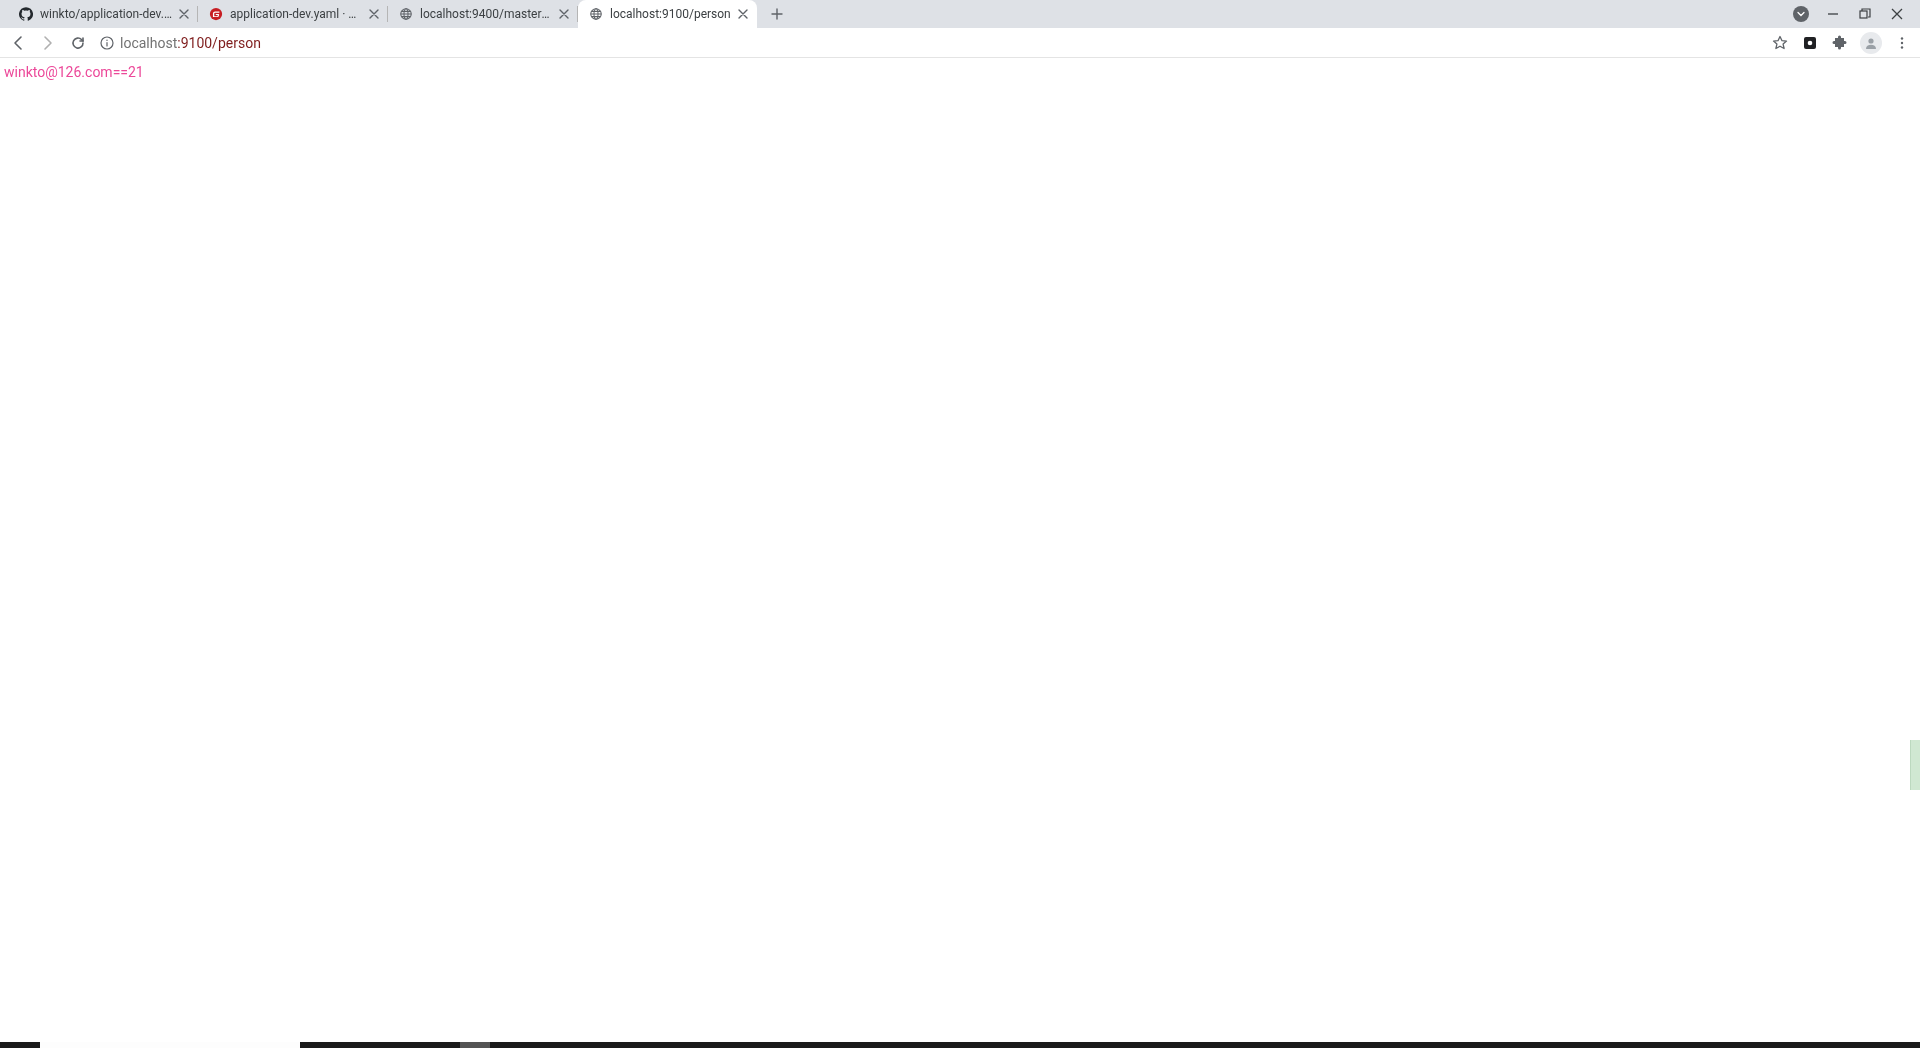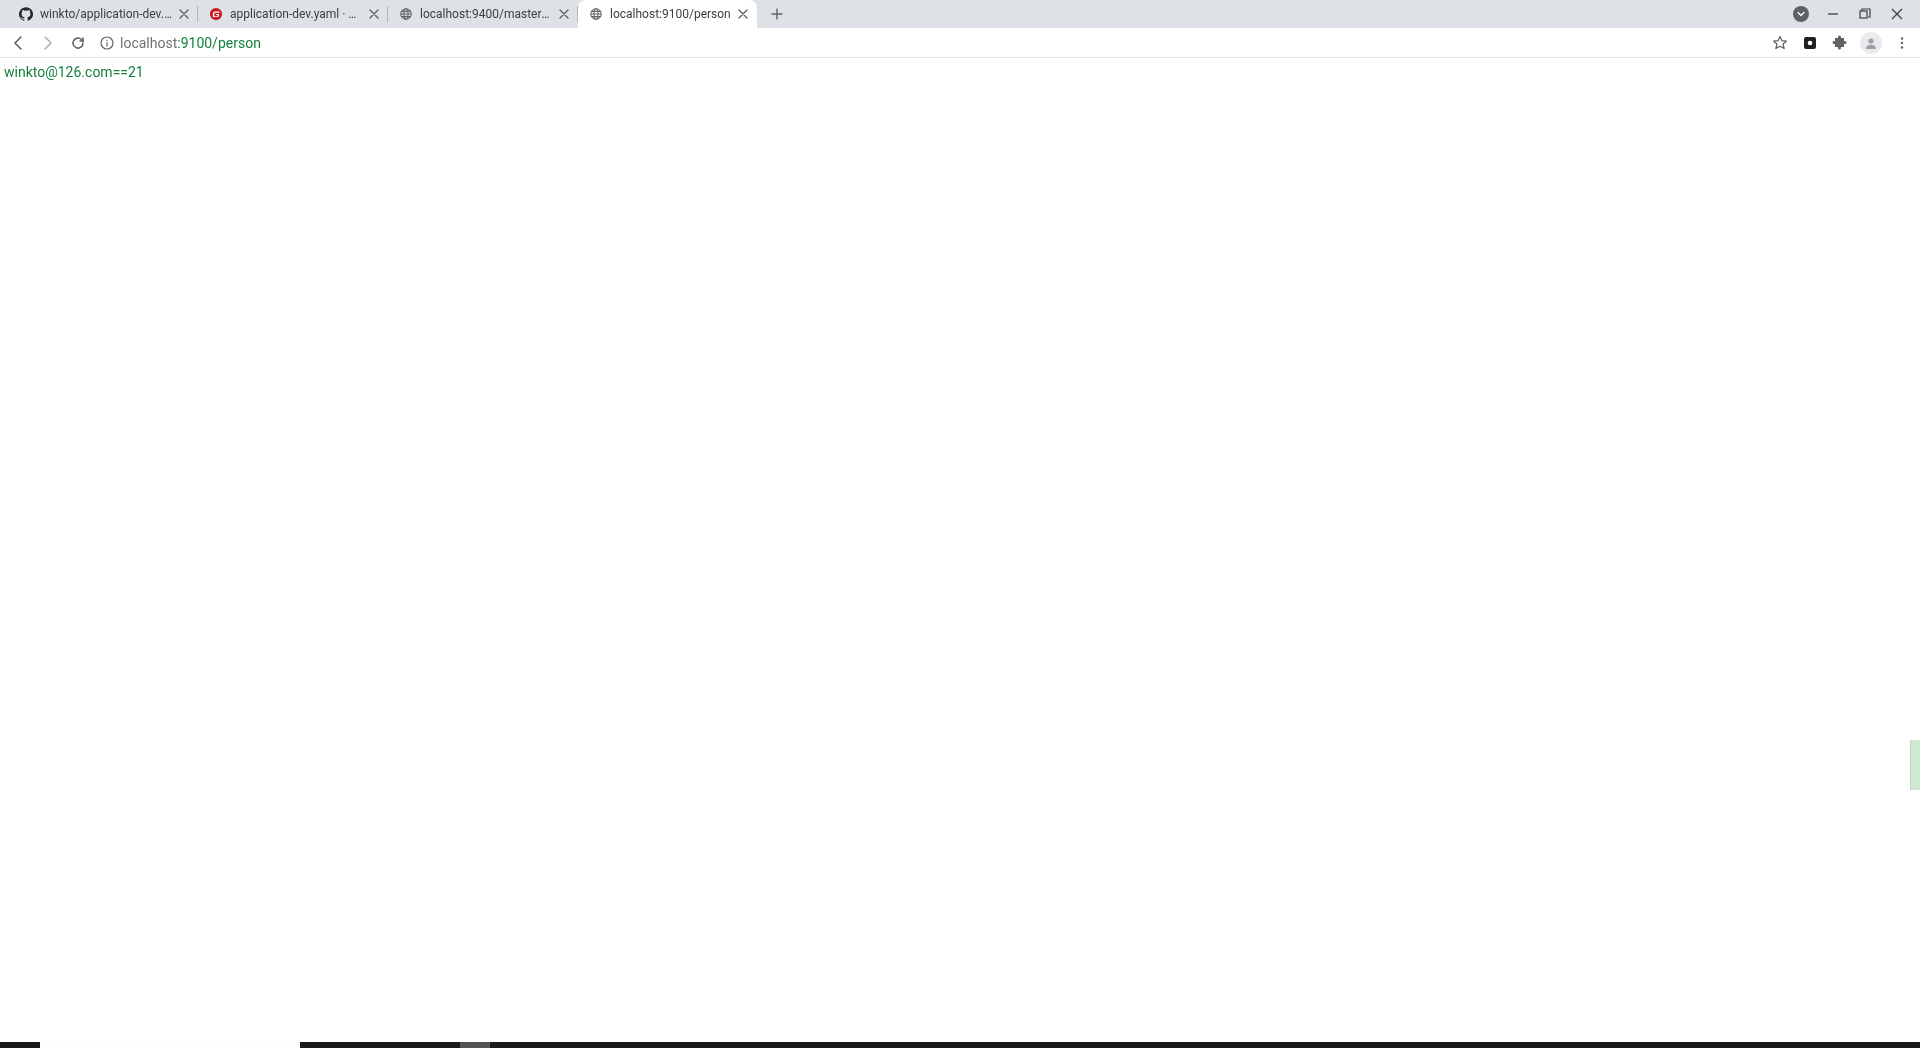--- a/index.html
+++ b/index.html
@@ -22,28 +22,28 @@
 
     
     .toolbar { display: flex; align-items: center; height: 30px; background: #ffffff; border-bottom: 1px solid #e4e4e4; padding: 0 8px; gap: 10px; }
     .nav-btn { width: 20px; height: 20px; display: inline-flex; align-items: center; justify-content: center; color: #5f6368; }
     .nav-btn.disabled { color: #b0b0b0; }
 
     .addr-wrap { flex: 1 1 auto; display: flex; align-items: center; height: 24px; }
     .site-info { width: 18px; height: 18px; display: inline-flex; align-items: center; justify-content: center; color: #5f6368; margin-right: 4px; }
     .addr-text { font-size: 14px; color: #202124; }
     .addr-text .host { color: #737373; }
-    .addr-text .path { color: #15803d; }
+    .addr-text .path { color: #7f1d1d; }
 
     .toolbar-right { display: flex; align-items: center; gap: 10px; margin-left: 8px; }
     .tb-icon { width: 20px; height: 20px; display: inline-flex; align-items: center; justify-content: center; color: #5f6368; }
     .avatar { width: 22px; height: 22px; border-radius: 50%; background: #e8eaed; display:inline-flex; align-items:center; justify-content:center; }
 
     
-    .content { padding: 6px 4px; font-size: 14px; color: #15803d; font-family: "Times New Roman", serif; }
+    .content { padding: 6px 4px; font-size: 14px; color: #ec4899; font-family: "Times New Roman", serif; }
 
     
     .taskbar { position: absolute; left: 0; right: 0; bottom: 0; height: 6px; background: #1a1a1a; }
     .taskbar::before { content: ""; position: absolute; left: 40px; top: 0; width: 260px; height: 6px; background: #fdfdfd; }
     .taskbar::after { content: ""; position: absolute; left: 460px; top: 0; width: 30px; height: 6px; background: #545454; }
 
     
     .side-frag { position:absolute; right:0; top:740px; width:10px; height:50px; background:#d0e8d2; border-left:1px solid #bcd9bf; }
 
     svg { display:block; }

